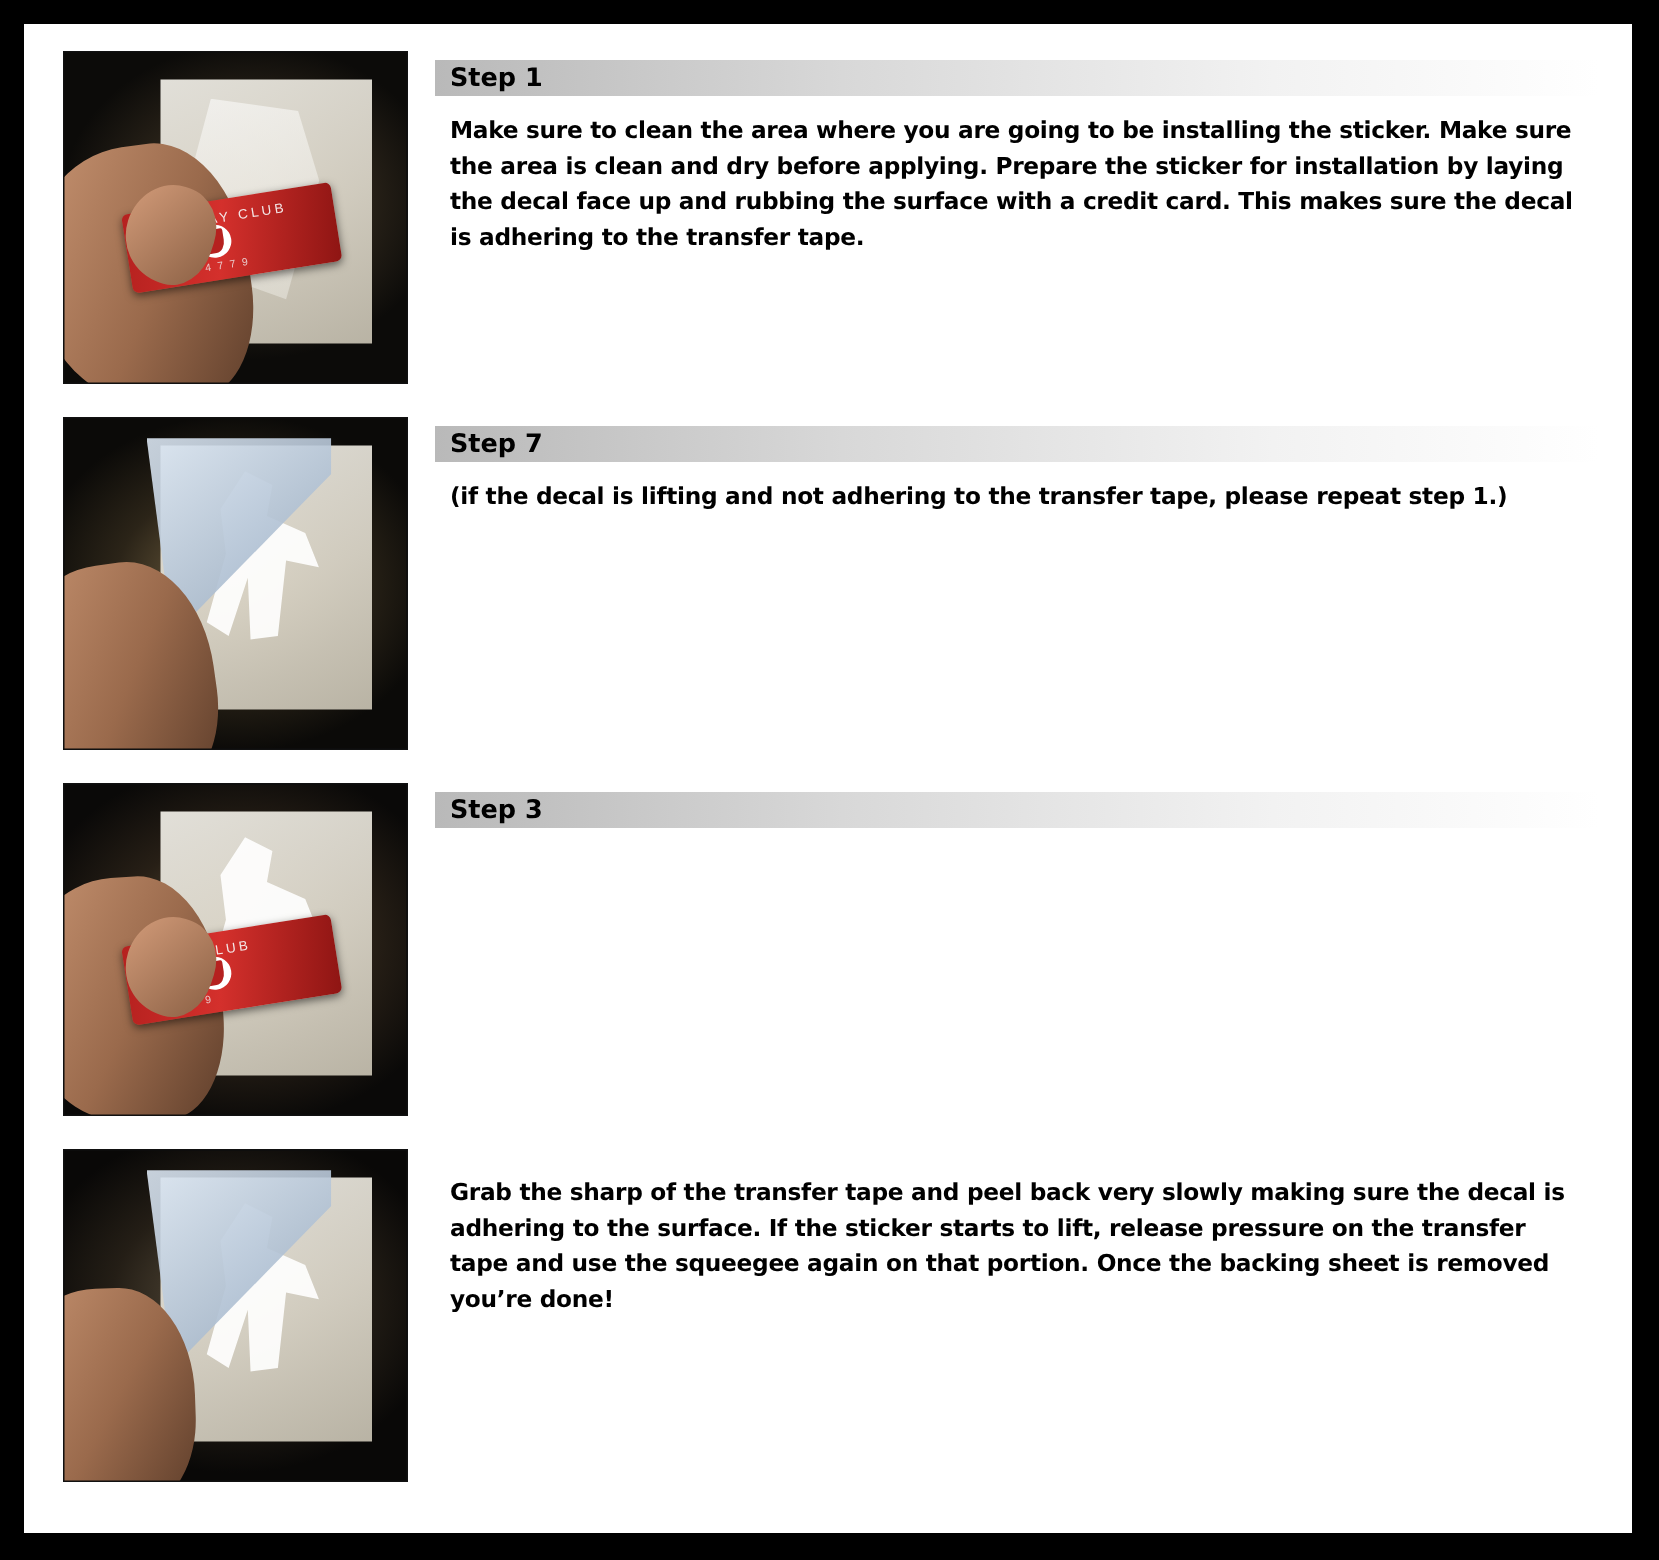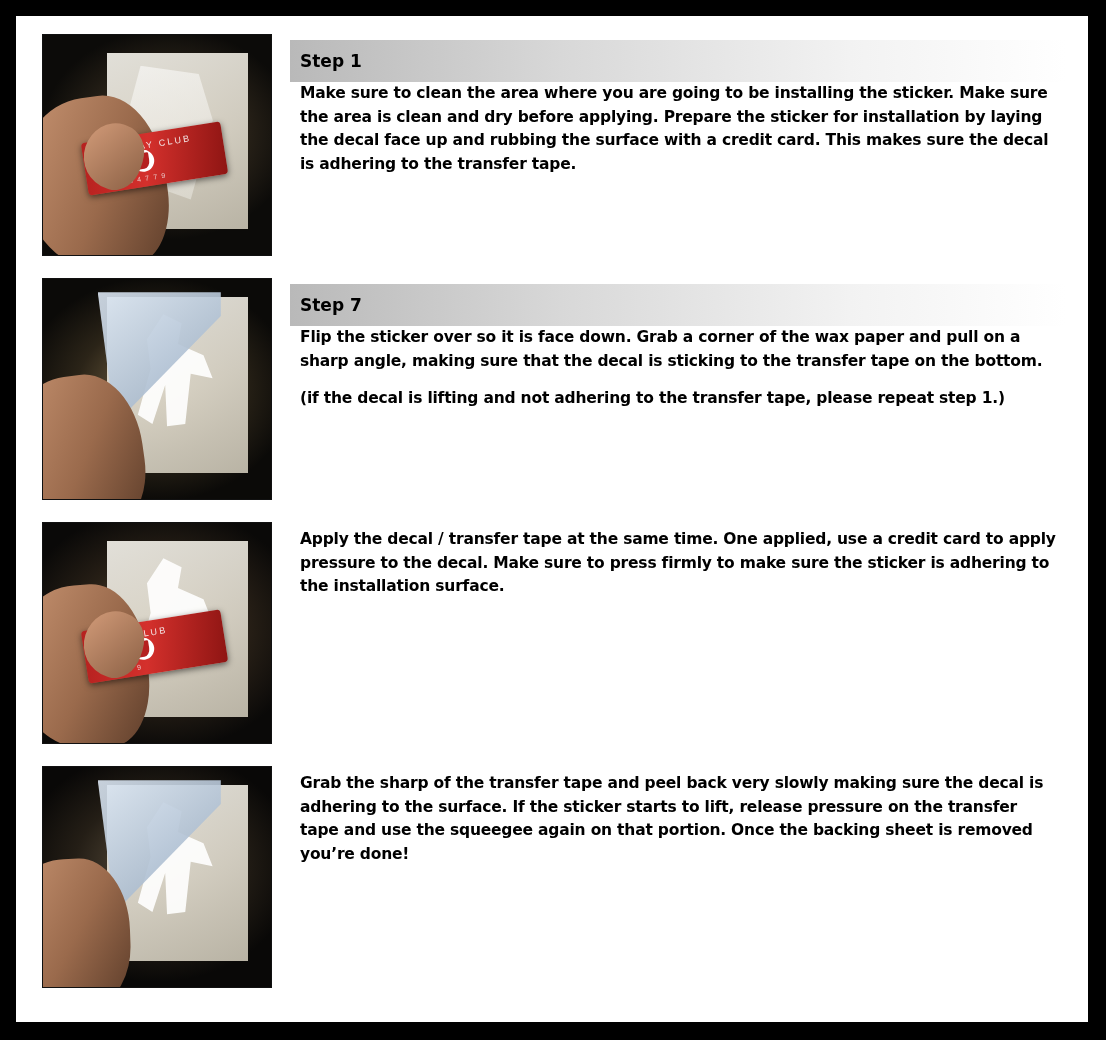--- a/index.html
+++ b/index.html
@@ -165,35 +165,35 @@
     opacity: .9;
     clip-path: polygon(42% 0%, 62% 8%, 58% 26%, 86% 36%, 96% 56%, 72% 52%, 66% 96%, 46% 98%, 44% 62%, 30% 96%, 14% 88%, 28% 48%, 24% 22%);
   }
   .content {
     flex: 1 1 auto;
     min-width: 0;
     padding-top: 6px;
   }
   .step-header {
     background: linear-gradient(to right, #b9b9b9 0%, #d8d8d8 35%, #f2f2f2 72%, #ffffff 100%);
-    height: 42px;
+    height: 24px;
     display: flex;
     align-items: center;
     padding-left: 10px;
     box-sizing: border-box;
   }
   .step-header .label {
     font-family: "DejaVu Sans", sans-serif;
     font-weight: bold;
     font-size: 17px;
     color: #000000;
     letter-spacing: 0px;
   }
   .step-body {
-    margin-top: 0;
+    margin-top: 12px;
     padding-left: 10px;
     padding-right: 8px;
   }
   .step-body p {
     margin: 0 0 14px 0;
     font-family: "DejaVu Sans", sans-serif;
     font-weight: bold;
     font-size: 15.5px;
     line-height: 1.52;
     color: #000000;
@@ -255,21 +255,20 @@
             <div class="silhouette"></div>
             <div class="peel"></div>
             <div class="hand"></div>
           </div>
         </div>
         <div class="content">
           <div class="step-header">
             <span class="label">Step 7</span>
           </div>
           <div class="step-body">
-            <p>Flip the sticker over so it is face down.  Grab a corner of the wax paper and pull on a sharp angle, making sure that the decal is sticking to the transfer tape on the bottom.</p>
             <p>(if the decal is lifting and not adhering to the transfer tape, please repeat step 1.)</p>
           </div>
         </div>
       </div>
 
       <div class="step-row">
         <div class="photo-wrap">
           <div class="photo s3">
             <div class="bg"></div>
             <div class="sheetpaper"></div>
@@ -277,22 +276,22 @@
             <div class="hand"></div>
             <div class="card">
               <span class="card-text">EWAY CLUB</span>
               <span class="card-logo"></span>
               <span class="card-num">5 4 7 7 9</span>
             </div>
             <div class="thumb"></div>
           </div>
         </div>
         <div class="content">
-          <div class="step-body">
-            <p>Apply the decal / transfer tape at the same time.  One applied, use a credit card to apply pressure to the decal.  Make sure to press firmly to make sure the sticker is adhering to the installation surface.</p>
+          <div class="step-header">
+            <span class="label">Step 3</span>
           </div>
         </div>
       </div>
 
       <div class="step-row">
         <div class="photo-wrap">
           <div class="photo s4">
             <div class="bg"></div>
             <div class="sheetpaper"></div>
             <div class="silhouette"></div>

